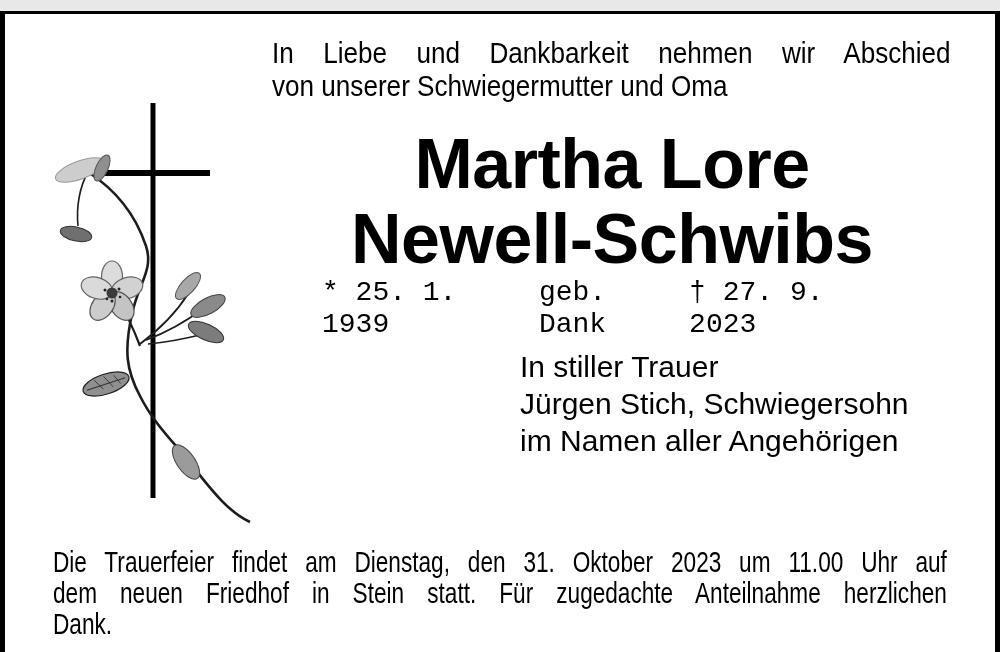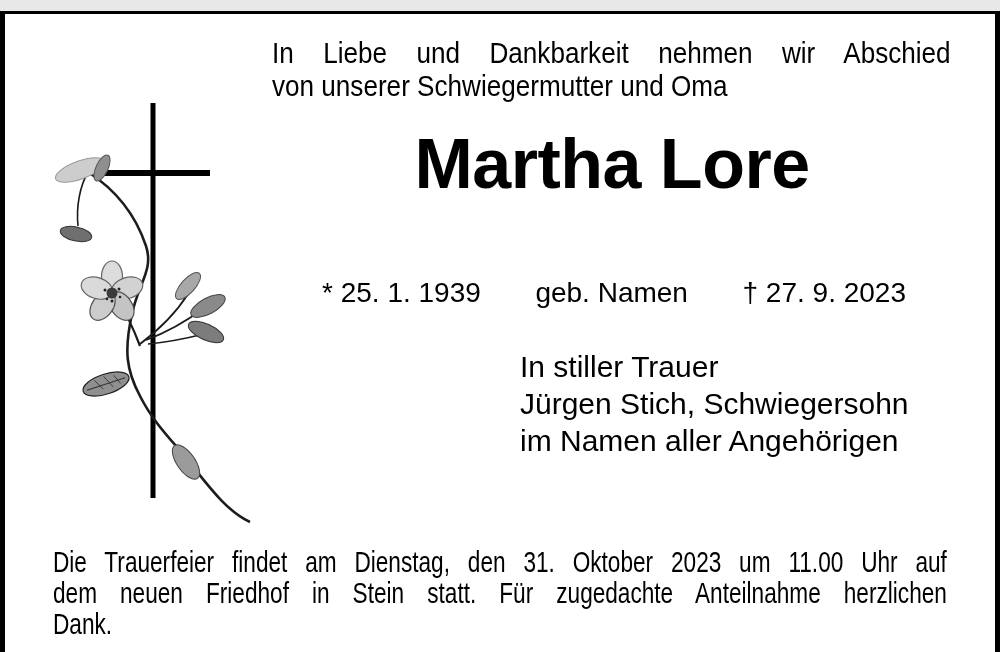--- a/index.html
+++ b/index.html
@@ -31,21 +31,21 @@
     font-size:70px;line-height:75px;font-weight:bold;
     letter-spacing:-0.5px;
     white-space:nowrap;
   }
   
   .dates{
     left:267px;top:263px;width:680px;
     box-sizing:border-box;
     padding:0 46px 0 50px;
     display:flex;justify-content:space-between;
-    font-size:28px;line-height:32px;
+    font-size:28px;line-height:32px;font-family:Liberation Mono, monospace;
   }
   
   .mourners{
     left:515px;top:334px;
     font-size:30px;line-height:37px;
     white-space:nowrap;
   }
   .mourners .b{font-weight:normal;}
   
   .funeral{
@@ -132,25 +132,26 @@
     </g>
   </svg>
 
   <div class="abs intro">
     <div class="just">In Liebe und Dankbarkeit nehmen wir Abschied</div>
     <div>von unserer Schwiegermutter und Oma</div>
   </div>
 
   <div class="abs name">
     <div>Martha Lore</div>
+    <div>Newell-Schwibs</div>
   </div>
 
   <div class="abs dates">
     <span>* 25. 1. 1939</span>
-    <span>geb. Namen</span>
+    <span>geb. Dank</span>
     <span>† 27. 9. 2023</span>
   </div>
 
   <div class="abs mourners">
     <div><span class="b"></span><span>In stiller Trauer</span></div>
     <div><span class="b">Jürgen Stich,</span><span> Schwiegersohn</span></div>
     <div><span class="b">im Namen aller Angehörigen</span><span></span></div>
   </div>
 
   <div class="abs funeral">

